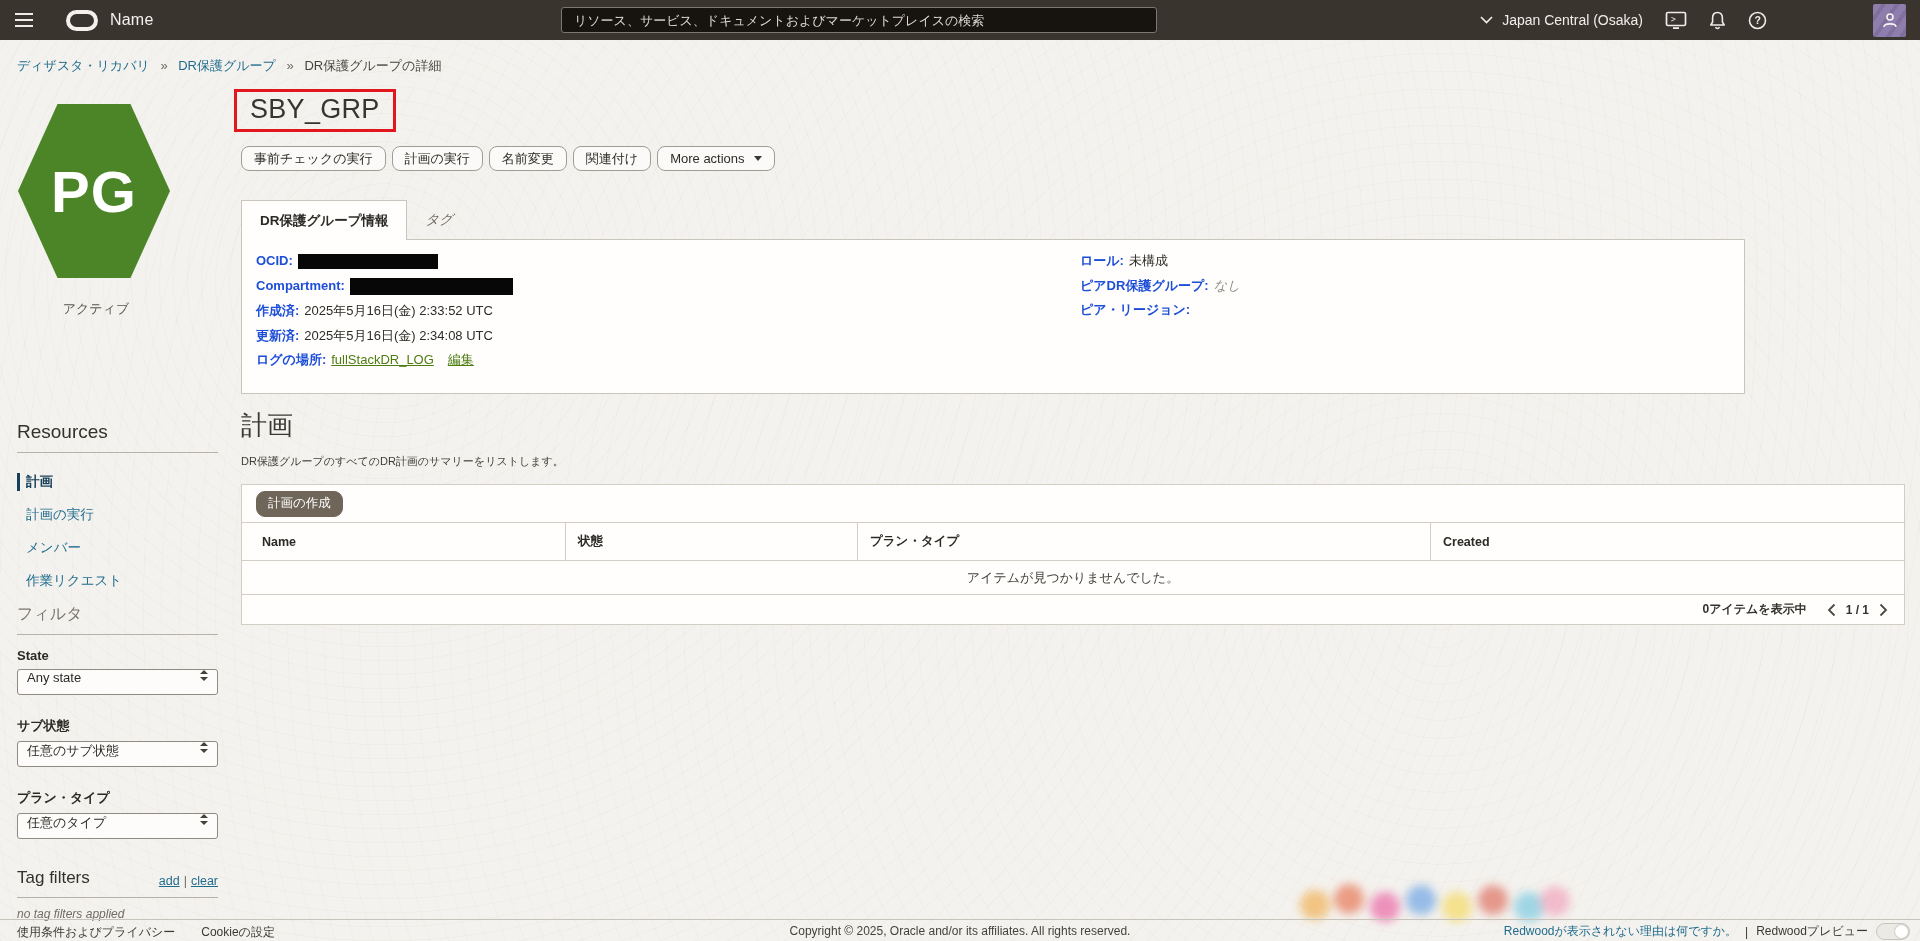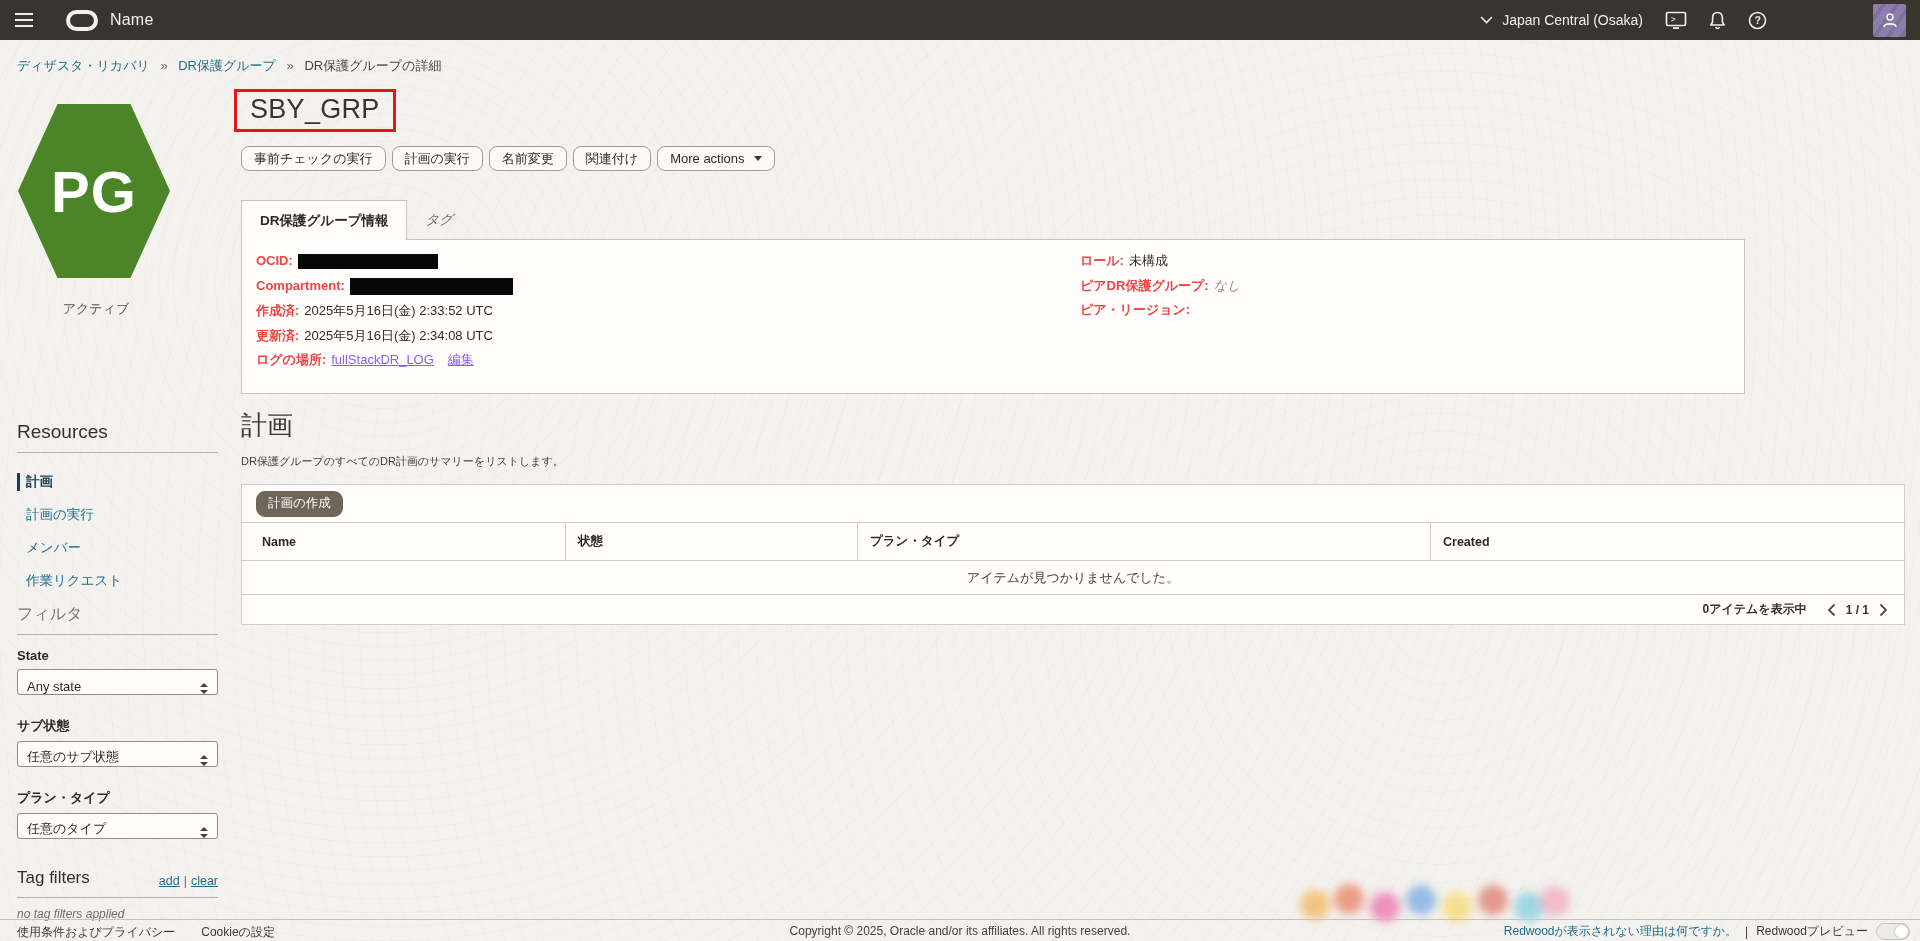--- a/index.html
+++ b/index.html
@@ -56,21 +56,21 @@
   .res-nav { list-style:none; margin-top:19px; }
   .res-nav li { margin-bottom:14px; }
   .res-nav a { display:inline-block; font-size:13.5px; color:#1f6b8d; text-decoration:none;
     border-left:3px solid transparent; padding-left:6px; cursor:pointer; }
   .res-nav a.active { color:#17415a; font-weight:700; border-left-color:#17415a; }
 
   .filters { position:absolute; left:17px; top:604px; width:201px; }
   .filters h3 { font-size:16px; font-weight:400; color:#7a766e; }
   .f-label { font-size:13px; font-weight:700; color:#2c2a25; margin-top:13px; }
   .f-select { margin-top:6px; width:201px; height:26px; background:#fdfcfb; border:1px solid #8f8b83;
-    border-radius:3px; display:flex; align-items:flex-end; justify-content:space-between;
+    border-radius:3px; display:flex; align-items:flex-start; justify-content:space-between;
     padding:0 9px; font-size:13px; color:#2c2a25; cursor:pointer; }
   .updown { display:flex; flex-direction:column; gap:3px; align-items:center; }
   .updown i { display:block; width:0; height:0; border-left:4px solid transparent; border-right:4px solid transparent; }
   .updown i.up { border-bottom:4px solid #43413b; }
   .updown i.dn { border-top:4px solid #43413b; }
   .f-gap { margin-top:22px; }
   .tagf-row { margin-top:29px; display:flex; align-items:flex-end; justify-content:space-between; }
   .tagf-row h4 { font-size:17px; font-weight:400; color:#33312c; }
   .tagf-links { font-size:12.5px; }
   .tagf-links a { color:#1f6b8d; text-decoration:underline; cursor:pointer; }
@@ -92,25 +92,25 @@
   .tab-area { position:absolute; left:241px; top:200px; width:1504px; }
   .tab-row { display:flex; height:40px; }
   .tab { padding:0 18px; display:flex; align-items:center; font-size:13.5px; cursor:pointer; }
   .tab.active { background:#fffefd; border:1px solid #c9c5bd; border-bottom:none; font-weight:700;
     color:#2c2a25; position:relative; z-index:2; }
   .tab.plain { color:#6f6b64; font-style:italic; }
   .tab-panel { position:relative; margin-top:-1px; height:155px; background:#fffefd; border:1px solid #c9c5bd; }
   .col { position:absolute; top:13px; }
   .col.left { left:14px; } .col.right { left:838px; }
   .kv { font-size:13px; line-height:16px; margin-bottom:8.5px; color:#2e2c27; display:flex; align-items:center; }
-  .kv b { font-weight:700; color:#ef4444; margin-right:5px; }
+  .kv b { font-weight:700; color:#1d4ed8; margin-right:5px; }
   .redact { display:inline-block; background:#070707; }
   .redact.r1 { width:140px; height:15px; }
   .redact.r2 { width:163px; height:17px; }
-  .kv a { color:#8b5cf6; text-decoration:underline; cursor:pointer; }
+  .kv a { color:#4d7c0f; text-decoration:underline; cursor:pointer; }
   .kv a + a { margin-left:14px; }
   .muted { color:#8d8a82; font-style:italic; }
 
   .plans { position:absolute; left:241px; top:408px; width:1664px; }
   .plans h2 { font-size:26px; font-weight:400; color:#3b3933; }
   .plans .desc { margin-top:11px; font-size:11px; color:#3e3c36; }
   .card { margin-top:15px; background:#fffefd; border:1px solid #d2cec6; }
   .card-toolbar { height:38px; display:flex; align-items:center; padding:0 14px;
     border-bottom:1px solid #d2cec6; }
   .btn-dark { height:26px; background:#6f6559; color:#ffffff; border:1px solid #6f6559; border-radius:9px;
@@ -155,20 +155,21 @@
 <div id="app">
 
   <header class="topbar">
     <div class="hamburger">
         <i></i>
         <i></i>
         <i></i>
       </div>
     <div class="o-logo"></div>
     <span class="brand">Name</span>
+    <input class="topsearch" type="text" placeholder="リソース、サービス、ドキュメントおよびマーケットプレイスの検索" style="">
     <div class="top-right">
       <div class="region">
         <svg width="13" height="8" viewBox="0 0 13 8">
           <polyline points="1,1 6.5,6.5 12,1" fill="none" stroke="#f2efe9" stroke-width="1.6"></polyline>
           </svg>
         <span>Japan Central (Osaka)</span>
       </div>
       <span class="top-ic">
         <svg width="22" height="19" viewBox="0 0 22 19">
           <rect x="1.5" y="1.5" width="19" height="13" rx="1.5" fill="none" stroke="#efece7" stroke-width="1.7"></rect>

